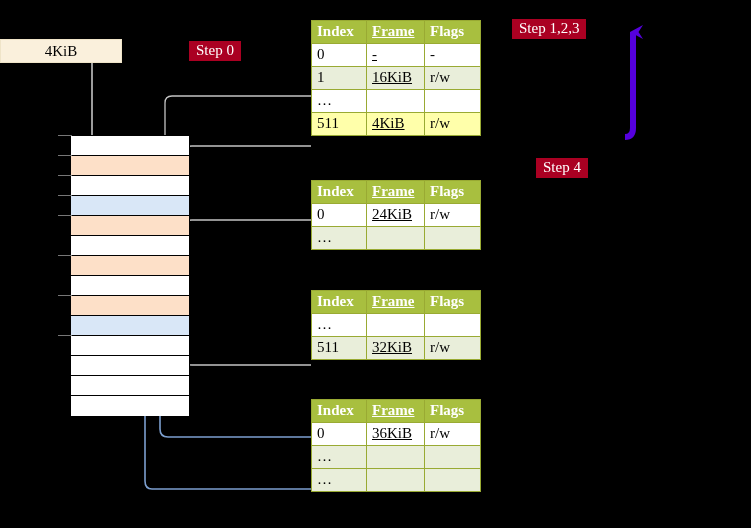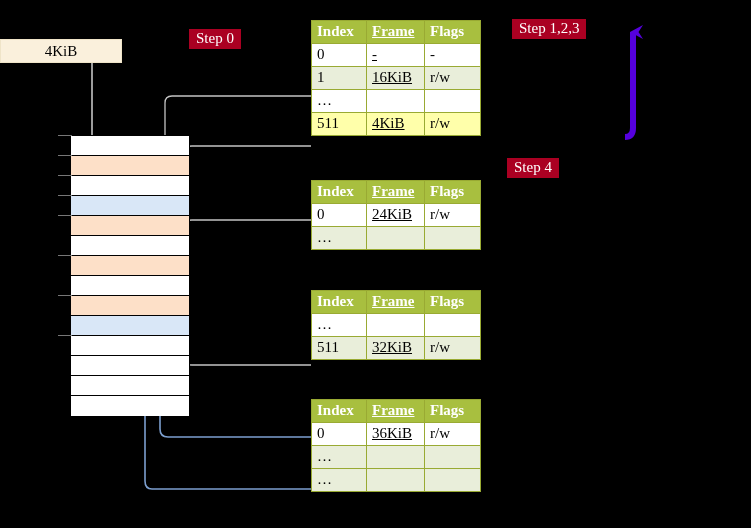--- a/index.html
+++ b/index.html
@@ -22,22 +22,22 @@
   }
 
   
   .badge{
     position:absolute;display:flex;align-items:center;justify-content:center;
     font-size:15px;color:#FFFFFF;line-height:1;padding:2px 7px 3px 7px;
     white-space:nowrap;
   }
   .badge-red{background:#AA0022;}
   .badge-purple{background:#5500DD;}
-  #badge-step0{left:189px;top:29px;}
-  #badge-step4{left:507px;top:158px;}
+  #badge-step0{left:189px;top:41px;}
+  #badge-step4{left:536px;top:158px;}
   #badge-steps123{left:512px;top:19px;}
   #badge-steps1234{left:650px;top:19px;}
 
   
   .memcol{position:absolute;left:70px;top:135px;width:120px;height:280px;
           border:1px solid #000;box-sizing:border-box;background:#FFFFFF;}
   .memrow{height:20px;box-sizing:border-box;border-bottom:1px solid #000;background:#FFFFFF;}
   .memrow:last-child{border-bottom:none;}
   .memrow.orange{background:#FDE0C8;}
   .memrow.blue{background:#D9E7F7;}

